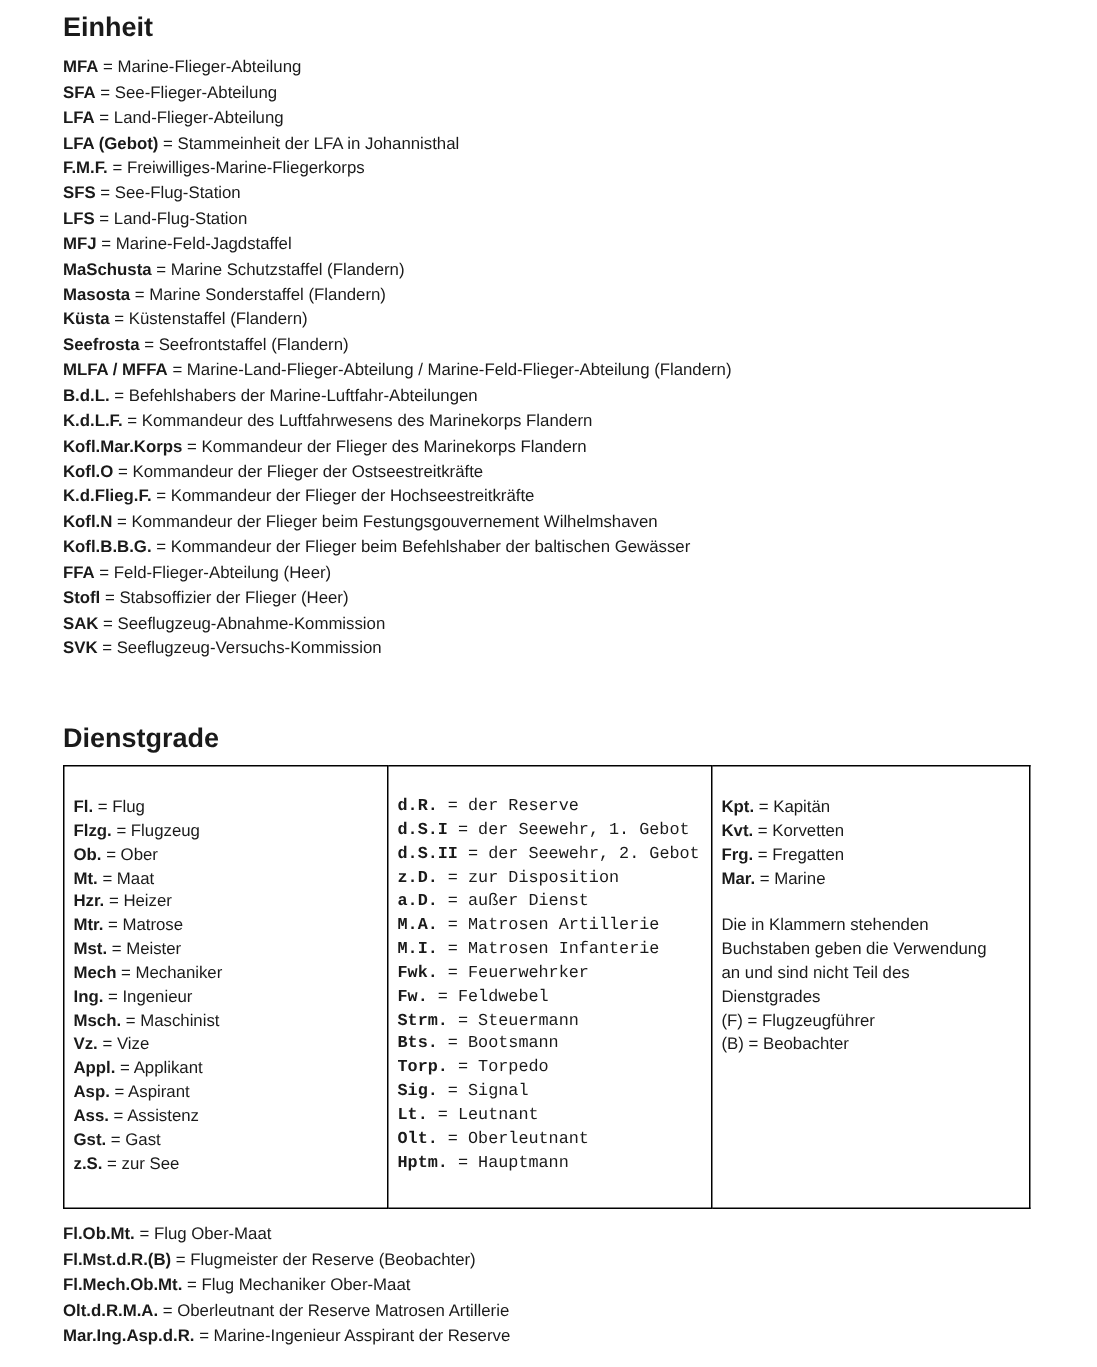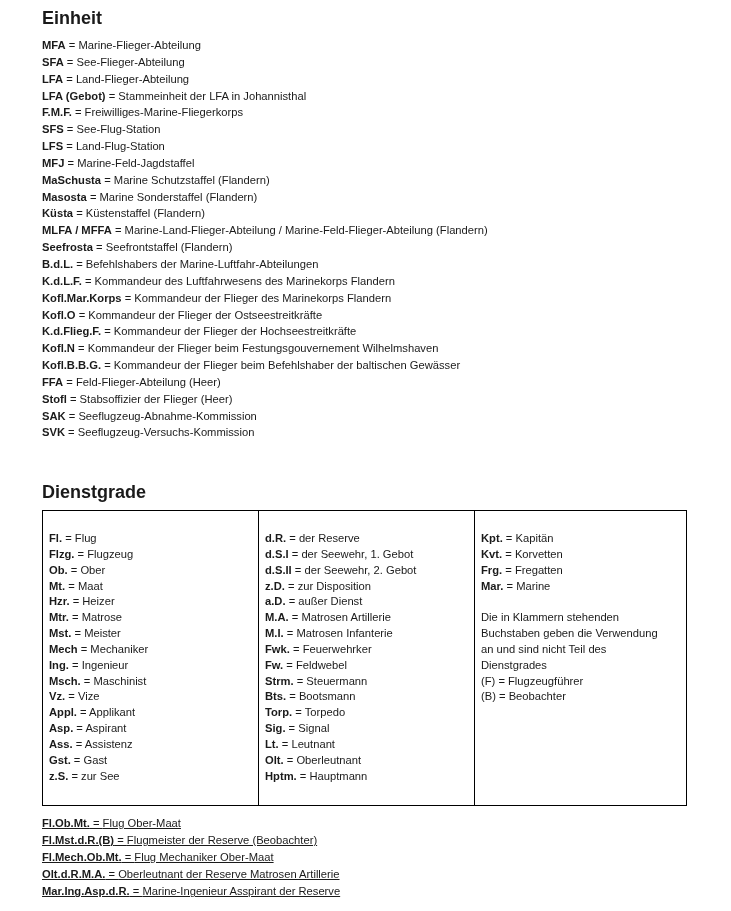--- a/index.html
+++ b/index.html
@@ -14,37 +14,37 @@
     }
     #h-einheit { top: 8px; }
     #h-dienst { top: 482px; }
     .list {
       position: absolute; left: 42px;
       font-size: 11.2px; line-height: 16.85px;
       list-style: none; margin: 0; padding: 0;
     }
     .list li { white-space: nowrap; }
     #einheit-list { top: 37px; }
-    #combo-list { top: 815px; line-height: 17.1px; text-decoration: underline; }
+    #combo-list { top: 815px; line-height: 17.1px; }
     .abbr { font-weight: bold; }
     table.ranks {
       position: absolute; left: 42px; top: 510px;
       width: 645px; height: 272px;
       border-collapse: collapse;
       border: 1.5px solid #000;
       table-layout: fixed;
       font-size: 11.2px;
     }
     table.ranks td {
       border: 1px solid #000;
       vertical-align: top;
       padding: 20px 6px;
     }
     table.ranks td.c1 { width: 203px; }
-    table.ranks td.c2 { width: 203px; }
+    table.ranks td.c2 { width: 203px; font-family: Liberation Mono, monospace; }
     .cell-list { list-style: none; margin: 0; padding: 0; line-height: 15.85px; }
     .cell-list li { white-space: nowrap; }
     .note { margin-top: 15.8px; line-height: 15.85px; }
     .note p { margin: 0; }
   </style>
 </head>
 <body>
 
 <div id="h-einheit" class="heading">Einheit</div>
 <ul id="einheit-list" class="list">
@@ -52,22 +52,22 @@
     <li><span class="abbr">SFA</span><span> = </span><span>See-Flieger-Abteilung</span></li>
     <li><span class="abbr">LFA</span><span> = </span><span>Land-Flieger-Abteilung</span></li>
     <li><span class="abbr">LFA (Gebot)</span><span> = </span><span>Stammeinheit der LFA in Johannisthal</span></li>
     <li><span class="abbr">F.M.F.</span><span> = </span><span>Freiwilliges-Marine-Fliegerkorps</span></li>
     <li><span class="abbr">SFS</span><span> = </span><span>See-Flug-Station</span></li>
     <li><span class="abbr">LFS</span><span> = </span><span>Land-Flug-Station</span></li>
     <li><span class="abbr">MFJ</span><span> = </span><span>Marine-Feld-Jagdstaffel</span></li>
     <li><span class="abbr">MaSchusta</span><span> = </span><span>Marine Schutzstaffel (Flandern)</span></li>
     <li><span class="abbr">Masosta</span><span> = </span><span>Marine Sonderstaffel (Flandern)</span></li>
     <li><span class="abbr">Küsta</span><span> = </span><span>Küstenstaffel (Flandern)</span></li>
+    <li><span class="abbr">Seefrosta</span><span> = </span><span>Seefrontstaffel (Flandern)</span></li>
     <li><span class="abbr">MLFA / MFFA</span><span> = </span><span>Marine-Land-Flieger-Abteilung / Marine-Feld-Flieger-Abteilung (Flandern)</span></li>
-    <li><span class="abbr">Seefrosta</span><span> = </span><span>Seefrontstaffel (Flandern)</span></li>
     <li><span class="abbr">B.d.L.</span><span> = </span><span>Befehlshabers der Marine-Luftfahr-Abteilungen</span></li>
     <li><span class="abbr">K.d.L.F.</span><span> = </span><span>Kommandeur des Luftfahrwesens des Marinekorps Flandern</span></li>
     <li><span class="abbr">Kofl.Mar.Korps</span><span> = </span><span>Kommandeur der Flieger des Marinekorps Flandern</span></li>
     <li><span class="abbr">Kofl.O</span><span> = </span><span>Kommandeur der Flieger der Ostseestreitkräfte</span></li>
     <li><span class="abbr">K.d.Flieg.F.</span><span> = </span><span>Kommandeur der Flieger der Hochseestreitkräfte</span></li>
     <li><span class="abbr">Kofl.N</span><span> = </span><span>Kommandeur der Flieger beim Festungsgouvernement Wilhelmshaven</span></li>
     <li><span class="abbr">Kofl.B.B.G.</span><span> = </span><span>Kommandeur der Flieger beim Befehlshaber der baltischen Gewässer</span></li>
     <li><span class="abbr">FFA</span><span> = </span><span>Feld-Flieger-Abteilung (Heer)</span></li>
     <li><span class="abbr">Stofl</span><span> = </span><span>Stabsoffizier der Flieger (Heer)</span></li>
     <li><span class="abbr">SAK</span><span> = </span><span>Seeflugzeug-Abnahme-Kommission</span></li>

